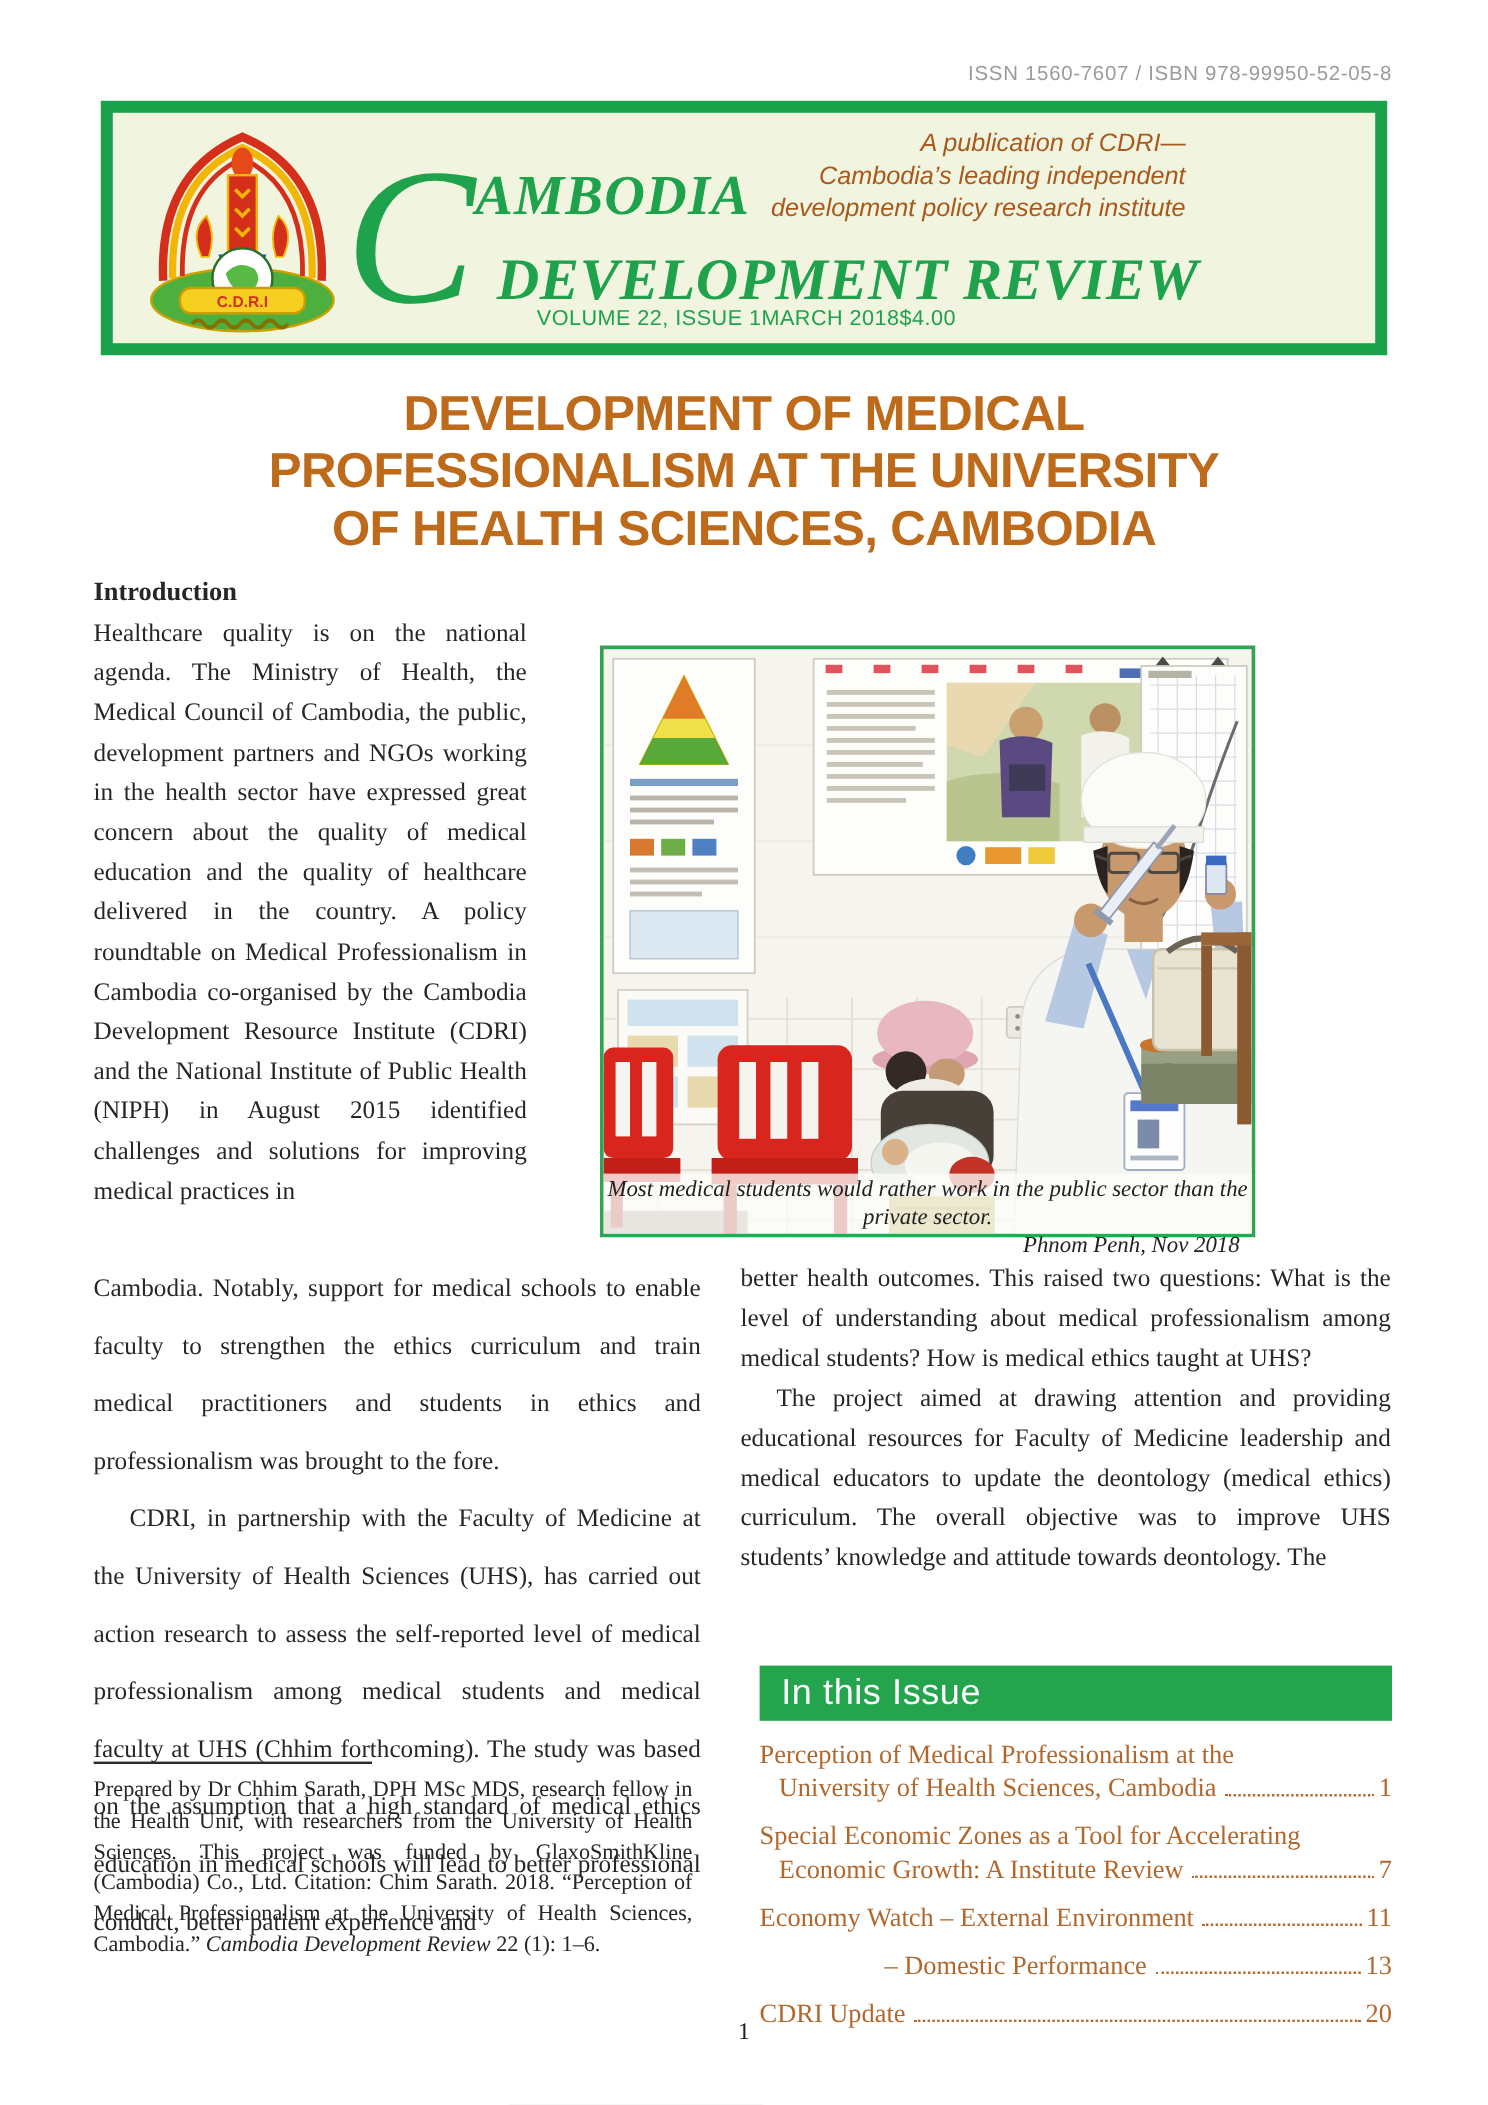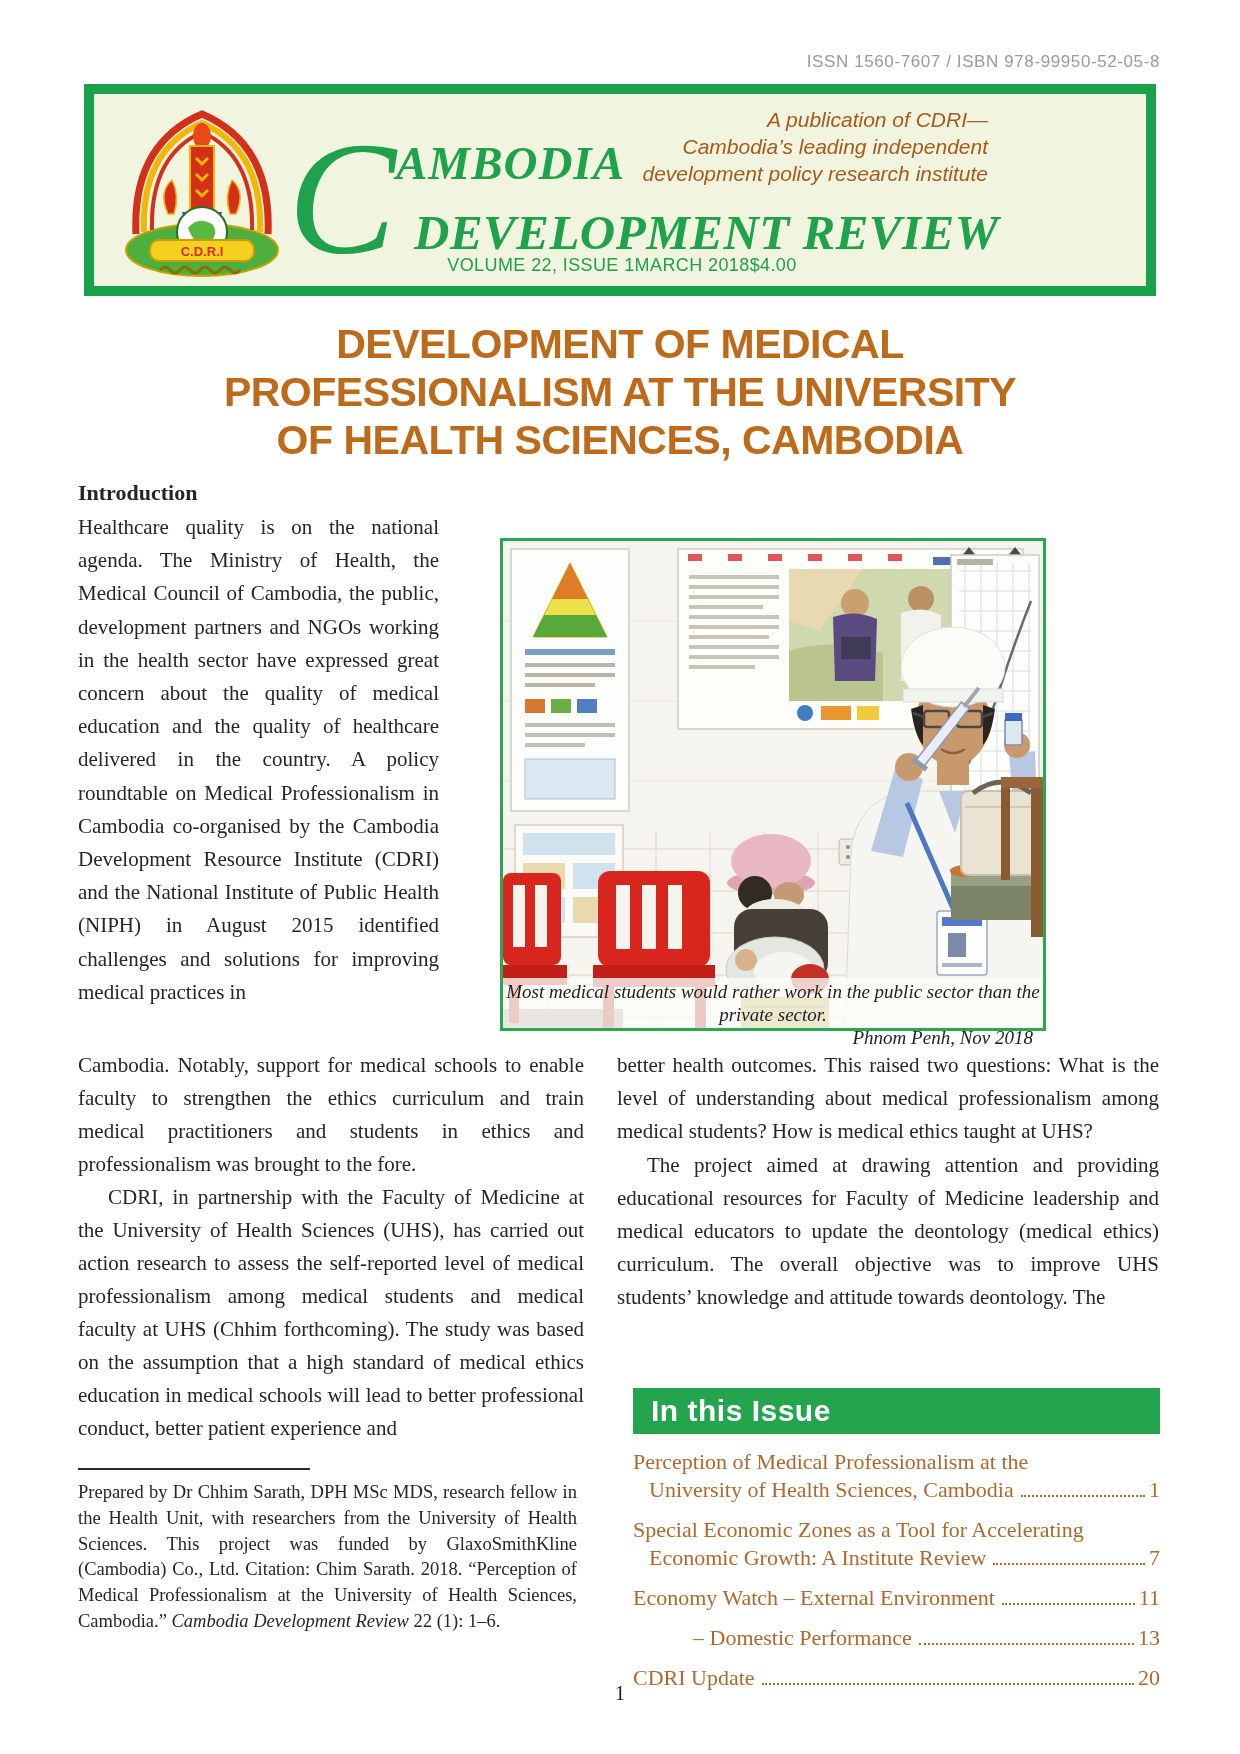--- a/index.html
+++ b/index.html
@@ -55,21 +55,21 @@
   .intro-h{
     position:absolute;left:78px;top:480px;
     font-weight:bold;font-size:22px;
   }
   .col-narrow{
     position:absolute;left:78px;top:511px;width:361px;
     font-size:21px;line-height:33.2px;text-align:justify;
   }
   .col-wide-left{
     position:absolute;left:78px;top:1049px;width:506px;
-    font-size:21px;line-height:33px;text-align:justify;
+    font-size:21px;line-height:48px;text-align:justify;
   }
   .col-right{
     position:absolute;left:617px;top:1049px;width:542px;
     font-size:21px;line-height:33.2px;text-align:justify;
   }
   .col-wide-left p,.col-right p{margin:0;}
   .indent{text-indent:30px;}
   
   .photo{
     position:absolute;left:500px;top:538px;width:540px;height:487px;
@@ -91,30 +91,30 @@
   }
   .footnote .rule{width:232px;border-top:2px solid #2b2b2b;margin-bottom:10px;}
   .footnote .it{font-style:italic;}
   
   .toc{
     position:absolute;left:633px;top:1388px;width:527px;
     color:#b2672c;font-size:22px;
   }
   .toc-head{
     background:#23a44d;color:#ffffff;
-    font-family:"Liberation Sans", sans-serif;font-weight:bold;
+    font-family:"Liberation Sans", sans-serif;font-weight:normal;
     font-size:30px;line-height:46px;height:46px;padding-left:18px;
     letter-spacing:.5px;
   }
   .toc-items{margin-top:14px;}
   .toc-item{margin-bottom:12px;line-height:28px;}
   .toc-row{display:flex;align-items:baseline;}
   .toc-row .dots{flex:1;border-bottom:2.4px dotted #b2672c;margin:0 4px 5px 7px;}
   .toc-ind{padding-left:16px;}
-  .toc-shift{margin-left:60px;}
+  .toc-shift{margin-left:104px;}
   
   .pageno{
     position:absolute;left:0;right:0;top:1682px;text-align:center;
     font-size:20px;color:#1c1c1c;
   }
 </style>
 </head>
 <body>
 
 <div class="page">

